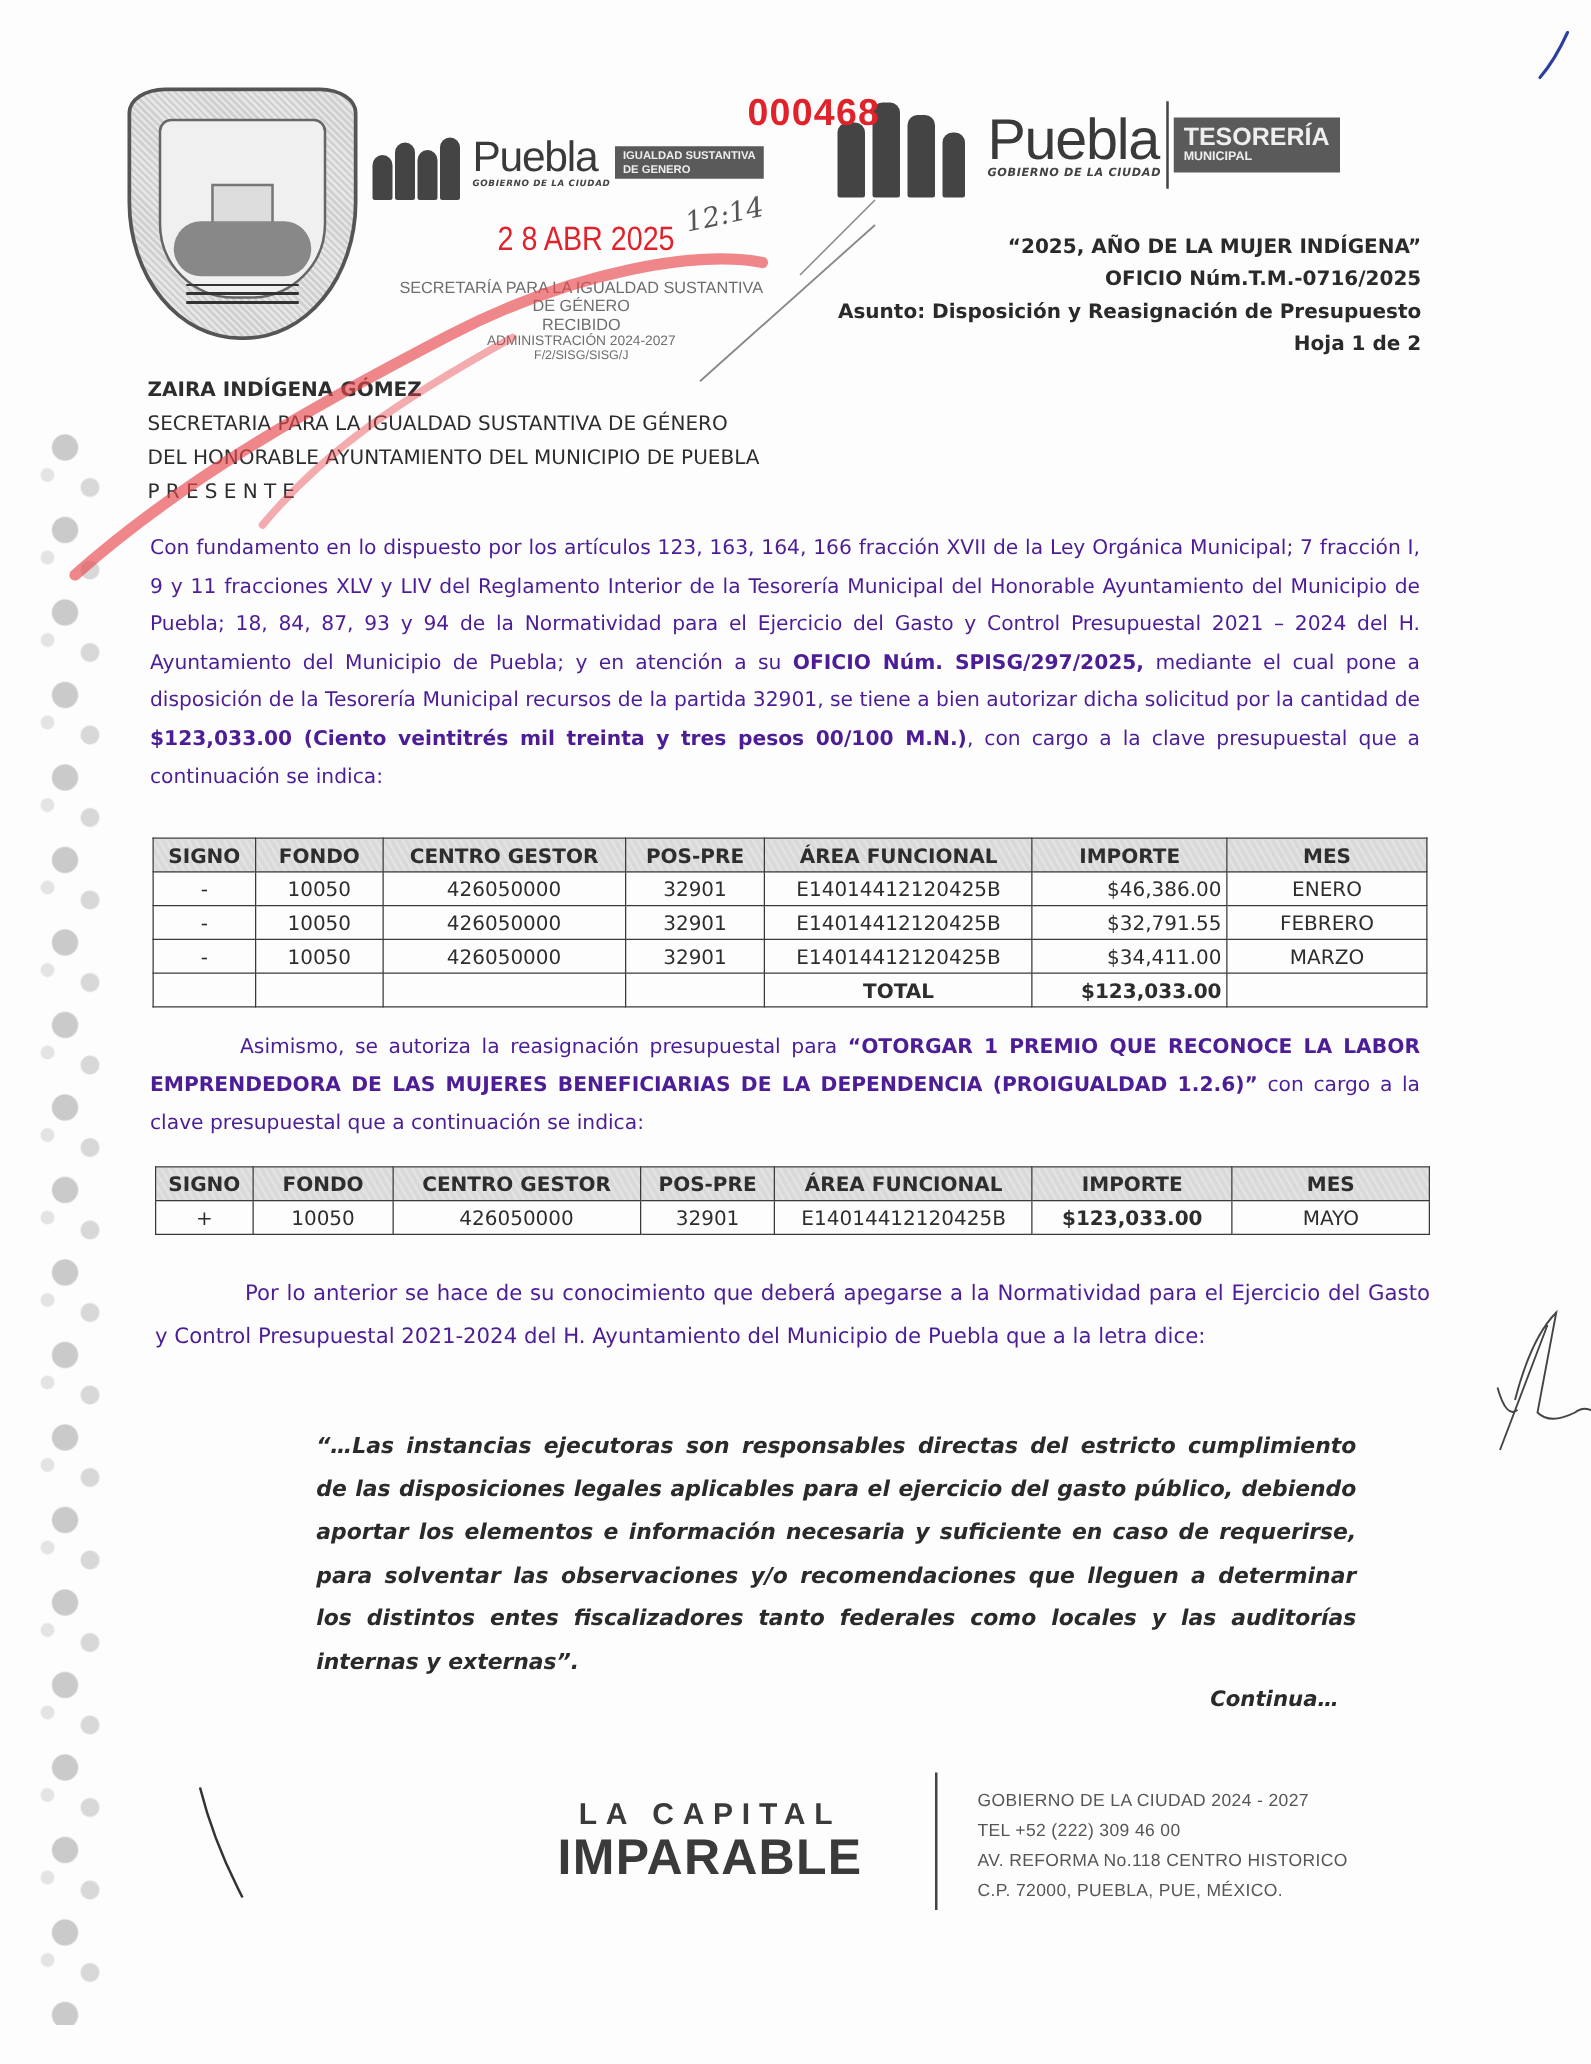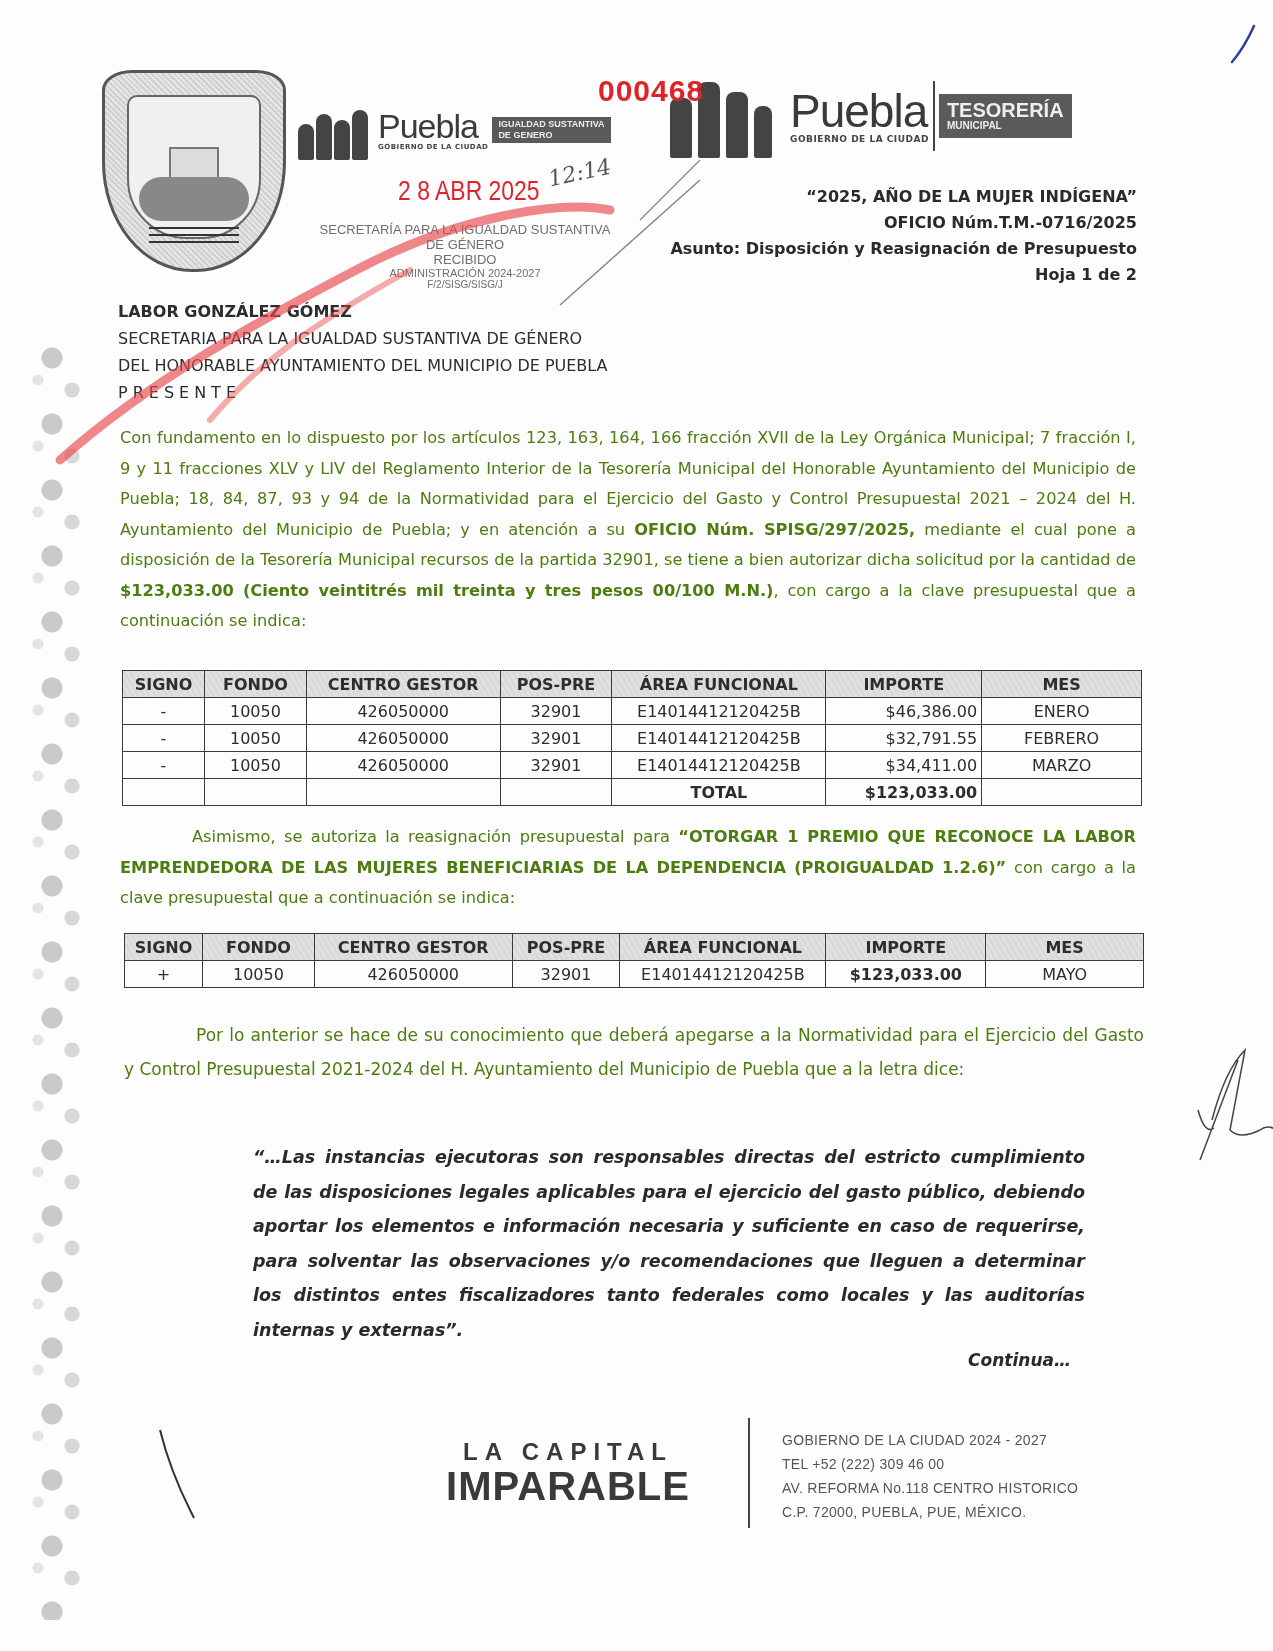--- a/index.html
+++ b/index.html
@@ -49,21 +49,21 @@
   .logo-emblem {
     width: 80px; height: 60px; position: relative;
   }
   .logo-emblem span {
     position: absolute; bottom: 0; width: 16px; background: #444; border-radius: 8px 8px 2px 2px;
   }
   .logo-word {
     font-family: "Liberation Sans", sans-serif; font-weight: normal; color: #3a3a3a;
     letter-spacing: -1px;
   }
-  .logo-sub { font-size: 8px; font-weight: bold; color: #444; letter-spacing: .5px; }
+  .logo-sub { font-size: 8px; font-weight: bold; color: #444; letter-spacing: .5px; font-style: italic; }
   .logo-tag {
     background: #5a5a5a; color: #eee; font-weight: bold; padding: 2px 6px;
     font-family: "Liberation Sans", sans-serif;
   }
 
   .red-stamp { color: #e0232b; font-family: "Liberation Sans Narrow","Liberation Sans", sans-serif; }
 
   .received-stamp {
     left: 300px; top: 222px; width: 330px; text-align: center;
     color: #6e6e6e; font-size: 13px; line-height: 15px;
@@ -74,21 +74,21 @@
     right: 136px; top: 184px; text-align: right;
     font-weight: bold; font-size: 16px; line-height: 26px; color: #2a2a2a;
   }
 
   .addressee { left: 118px; top: 298px; font-size: 16px; line-height: 27px; color: #2d2d2d; }
   .addressee .name { font-weight: bold; }
   .addressee .presente { letter-spacing: 5px; }
 
   .para {
     position: absolute; left: 120px; width: 1016px;
-    font-size: 16.2px; line-height: 30.5px; text-align: justify; color: #4d7c0f;
+    font-size: 16.2px; line-height: 30.5px; text-align: justify; color: #4c1d95;
   }
   .para b { font-weight: bold; }
   .indent { text-indent: 72px; }
 
   table.budget {
     position: absolute; border-collapse: collapse; font-size: 16px; color: #2d2d2d;
   }
   table.budget th {
     background: #d9d9d9; font-weight: bold; border: 1.5px solid #3a3a3a;
     padding: 2px 4px; height: 22px;
@@ -177,21 +177,21 @@
 </div>
 
 <div class="abs header-right">
   <div>“2025, AÑO DE LA MUJER INDÍGENA”</div>
   <div>OFICIO Núm.T.M.-0716/2025</div>
   <div>Asunto: Disposición y Reasignación de Presupuesto</div>
   <div>Hoja 1 de 2</div>
 </div>
 
 <div class="abs addressee">
-  <div class="name">LABOR GONZÁLEZ GÓMEZ</div>
+  <div class="name">ZAIRA INDÍGENA GÓMEZ</div>
   <div>SECRETARIA PARA LA IGUALDAD SUSTANTIVA DE GÉNERO</div>
   <div>DEL HONORABLE AYUNTAMIENTO DEL MUNICIPIO DE PUEBLA</div>
   <div class="presente">PRESENTE</div>
 </div>
 
 <div class="para" style="top:423px;">
   <span>Con fundamento en lo dispuesto por los artículos 123, 163, 164, 166 fracción XVII de la Ley Orgánica Municipal; 7 fracción I, 9 y 11 fracciones XLV y LIV del Reglamento Interior de la Tesorería Municipal del Honorable Ayuntamiento del Municipio de Puebla; 18, 84, 87, 93 y 94 de la Normatividad para el Ejercicio del Gasto y Control Presupuestal 2021 – 2024 del H. Ayuntamiento del Municipio de Puebla; y en atención a su </span><b>OFICIO Núm. SPISG/297/2025,</b><span> mediante el cual pone a disposición de la Tesorería Municipal recursos de la partida 32901, se tiene a bien autorizar dicha solicitud por la cantidad de </span><b>$123,033.00 (Ciento veintitrés mil treinta y tres pesos 00/100 M.N.)</b><span>, con cargo a la clave presupuestal que a continuación se indica:</span>
 </div>
 
 <table class="budget" style="left:122px; top:670px; width:1020px;">

